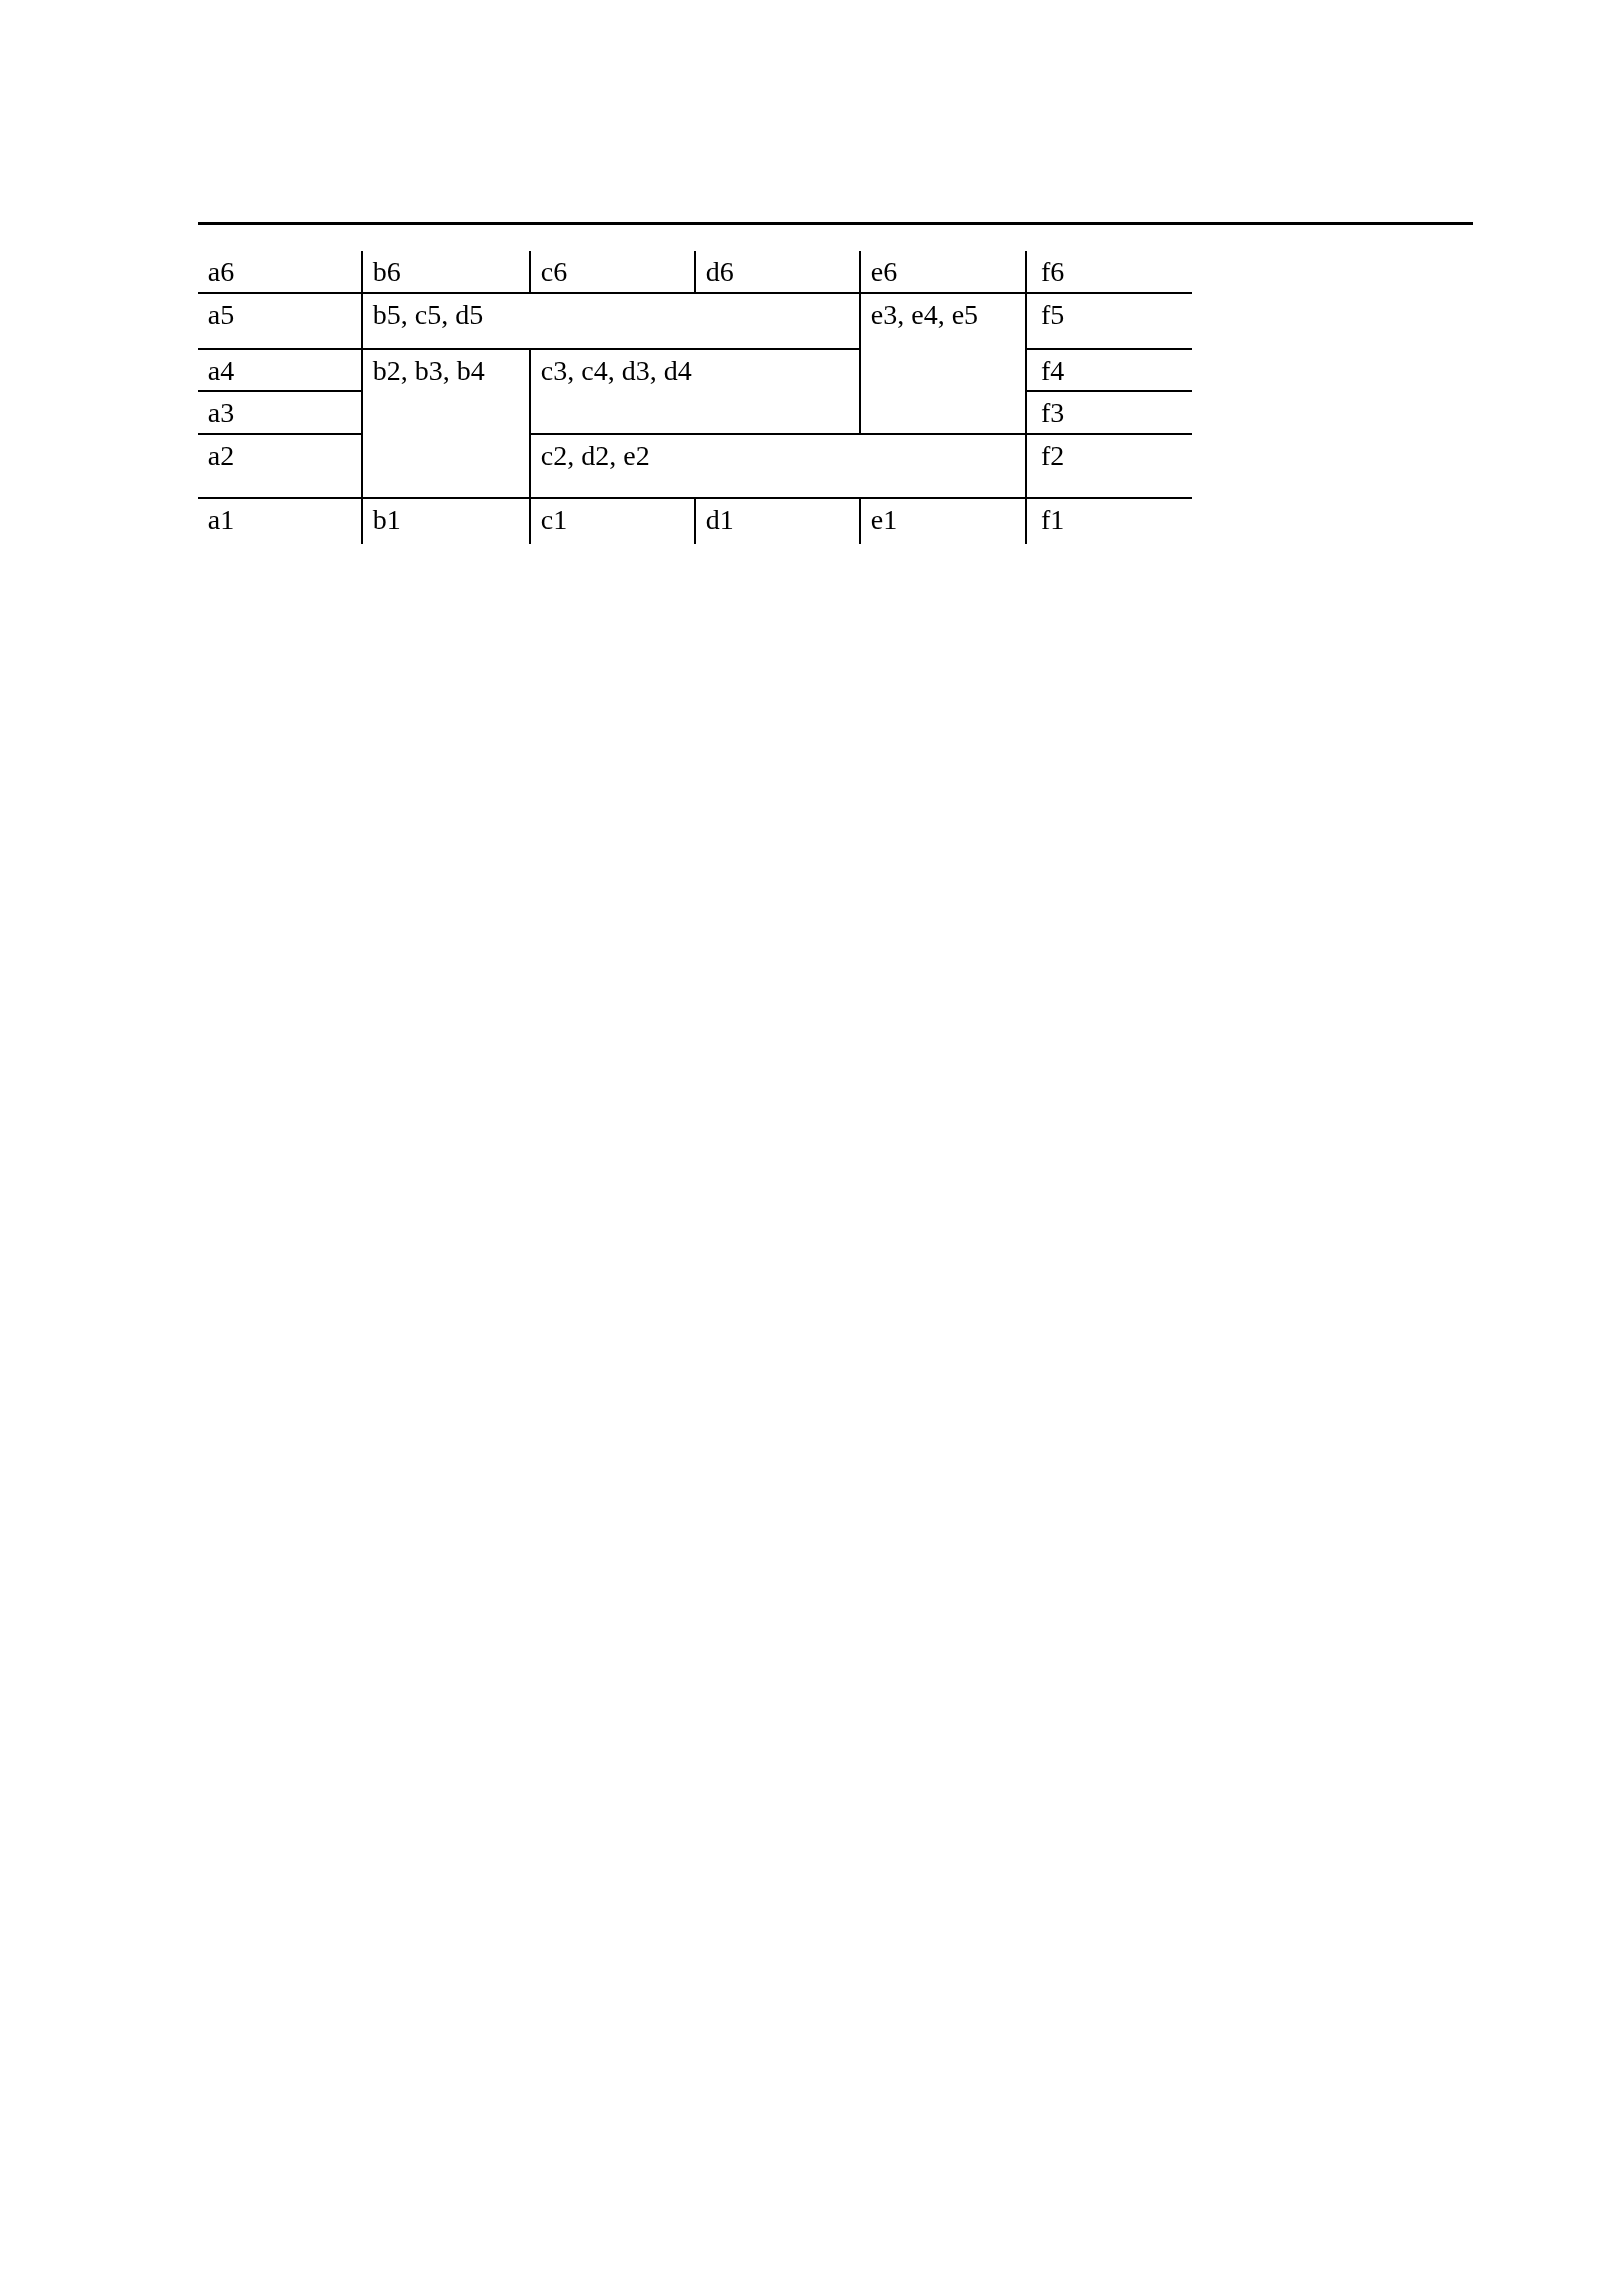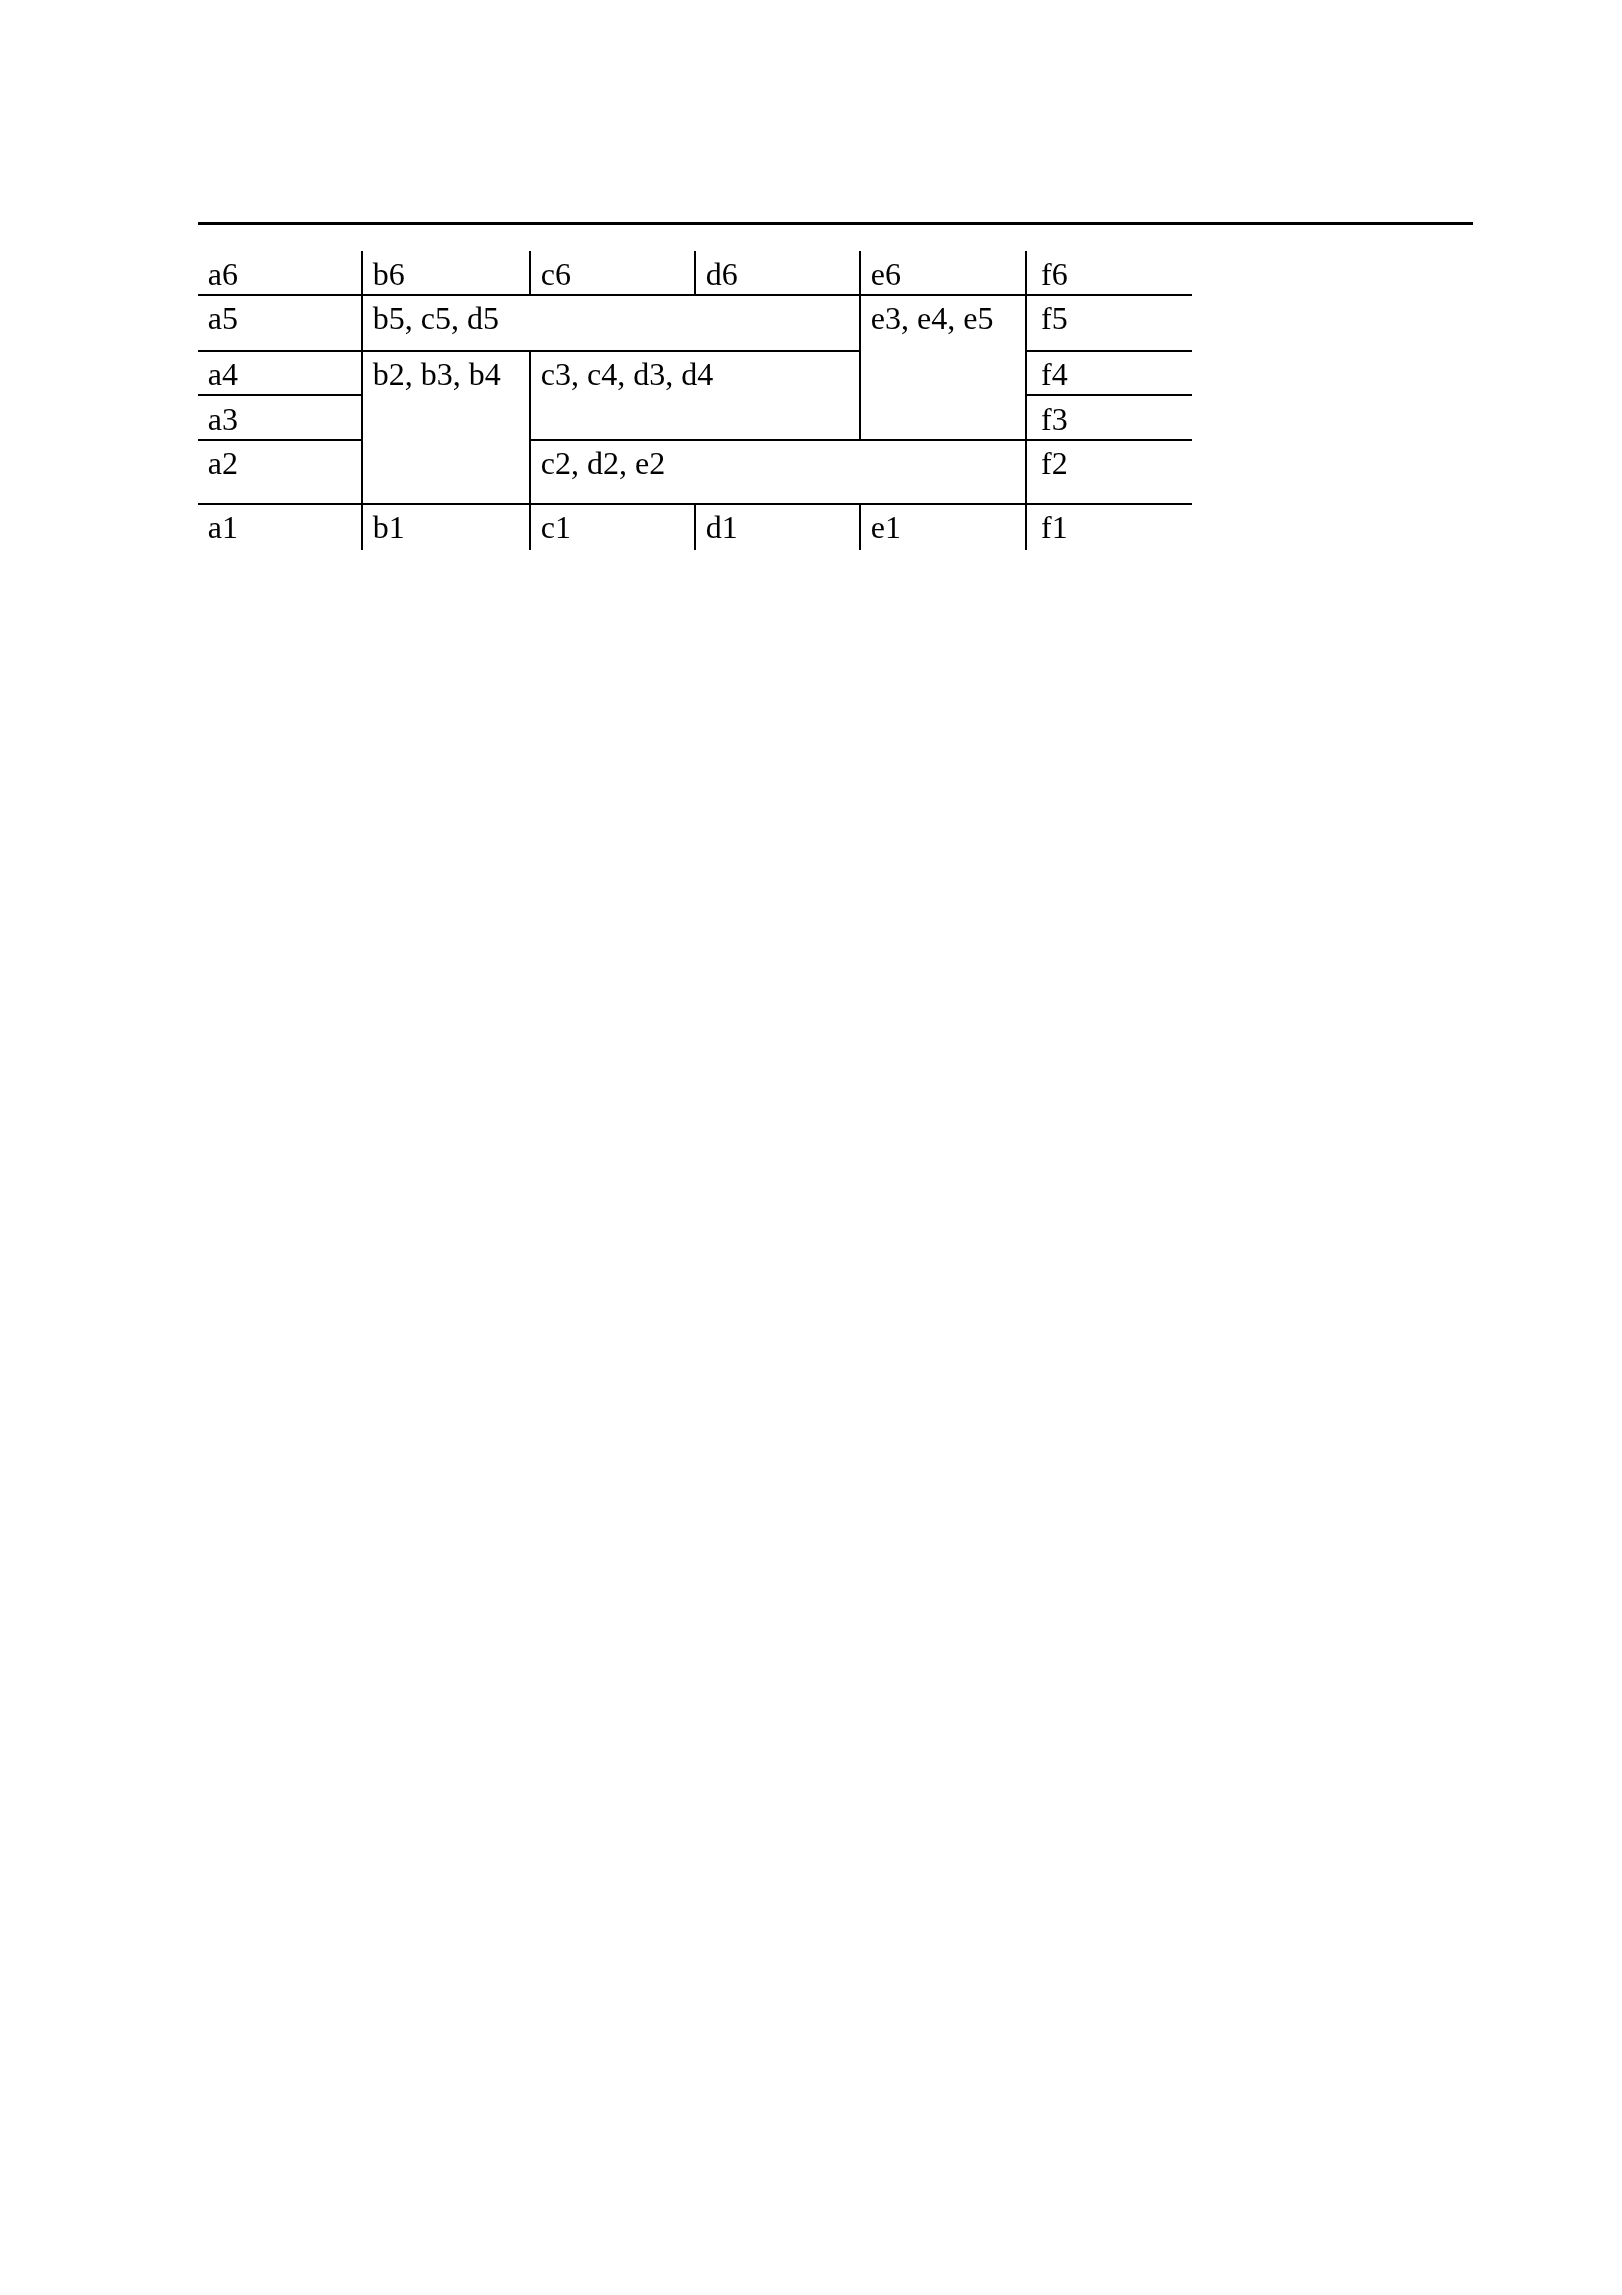--- a/index.html
+++ b/index.html
@@ -27,21 +27,21 @@
     left: 198px;
     top: 251px;
     border-collapse: collapse;
     table-layout: fixed;
     width: 992px;
   }
   table.grid td {
     border: 2px solid #000000;
     vertical-align: top;
     padding: 2.6px 6.5px 0 9.8px;
-    font-size: 32px;
+    font-size: 28px;
     line-height: 1.25;
     white-space: nowrap;
     overflow: hidden;
   }
   
   table.grid tr:first-child > td { border-top: 0; }
   table.grid tr:last-child  > td { border-bottom: 0; }
   table.grid td:first-child { border-left: 0; }
   table.grid td:last-child  { border-right: 0; padding-left: 14px; }
 

